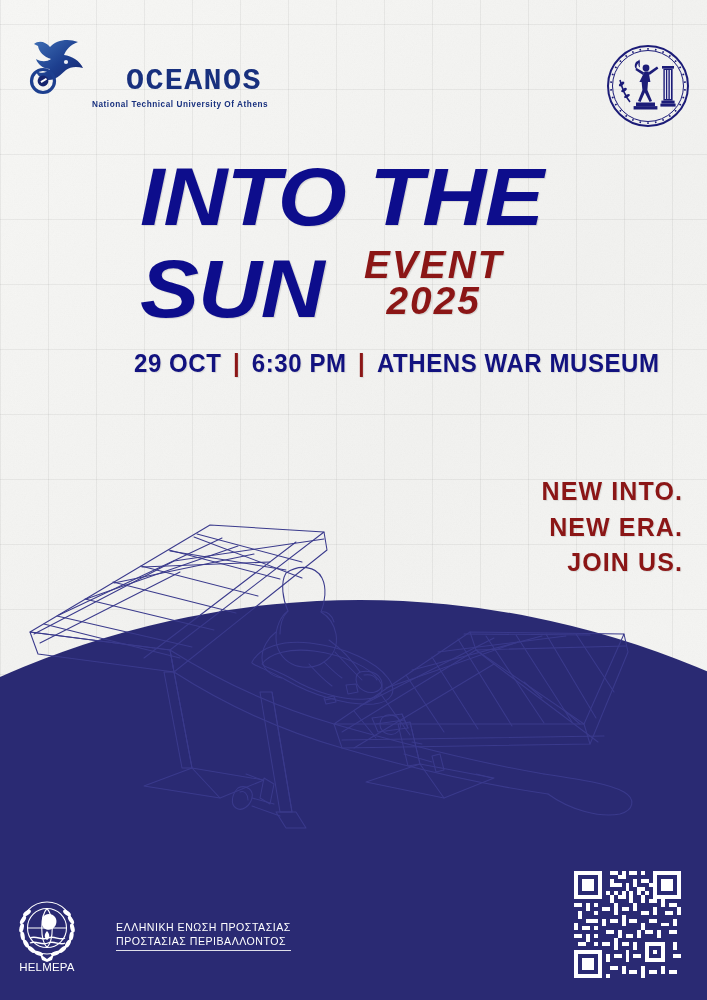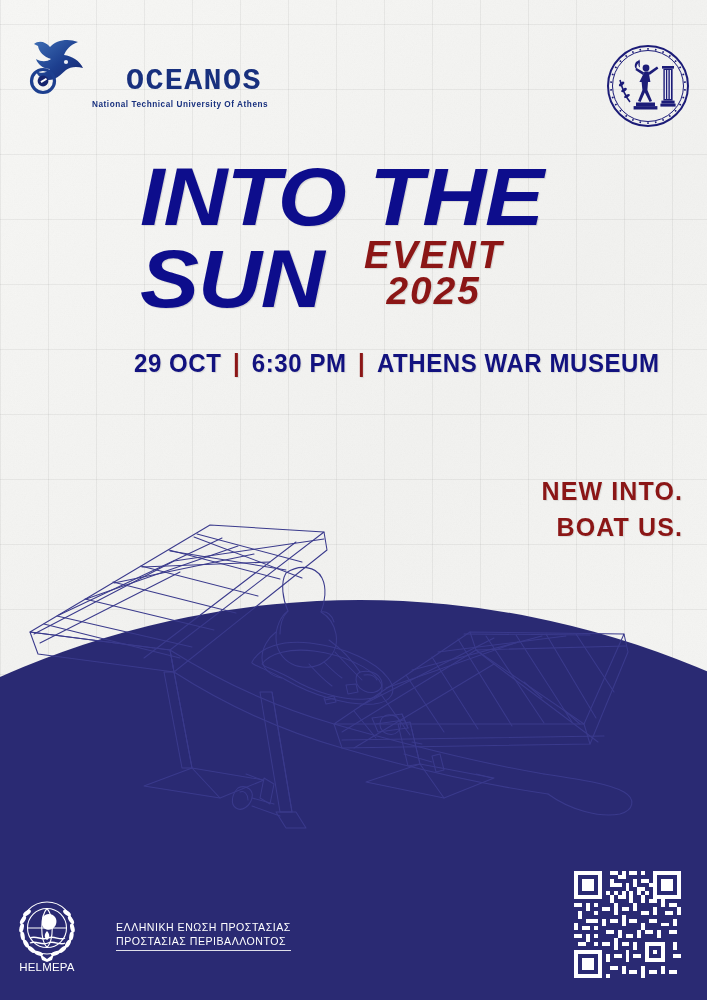--- a/index.html
+++ b/index.html
@@ -82,21 +82,21 @@
     font-weight:bold;
     letter-spacing:-1px;
     color:#0d0d8c;
     transform:scaleX(1.08);
     transform-origin:left center;
     white-space:nowrap;
     text-shadow:1px 1px 1px rgba(0,0,0,.12);
   }
   .row-sun{
     display:flex;align-items:flex-end;gap:26px;
-    margin-top:4px;
+    margin-top:14px;
   }
   .line-sun{
     font-size:82px;line-height:.86;
     font-weight:bold;letter-spacing:-1px;
     color:#0d0d8c;
     transform:scaleX(1.08);
     transform-origin:left center;
     white-space:nowrap;
     text-shadow:1px 1px 1px rgba(0,0,0,.12);
   }
@@ -313,21 +313,22 @@
   <div class="details">
     <span>29 OCT</span>
     <span class="sep">|</span>
     <span>6:30 PM</span>
     <span class="sep">|</span>
     <span>ATHENS WAR MUSEUM</span>
   </div>
 
   <div class="tagline">
     <div>NEW INTO.</div>
-    <div>BOAT US.</div>
+    <div>NEW ERA.</div>
+    <div>JOIN US.</div>
   </div>
 
   <svg class="boat" viewBox="0 0 640 340">
     <defs>
       <g id="panelGrid"></g>
     </defs>
     <g fill="none" stroke="#3a3a8c" stroke-width="1.05" stroke-linejoin="round" stroke-linecap="round">
 
       <path d="M6 120 L186 13 L300 20 L146 138 Z"></path>
       <path d="M6 120 L14 142 L150 160 L146 138 Z"></path>

